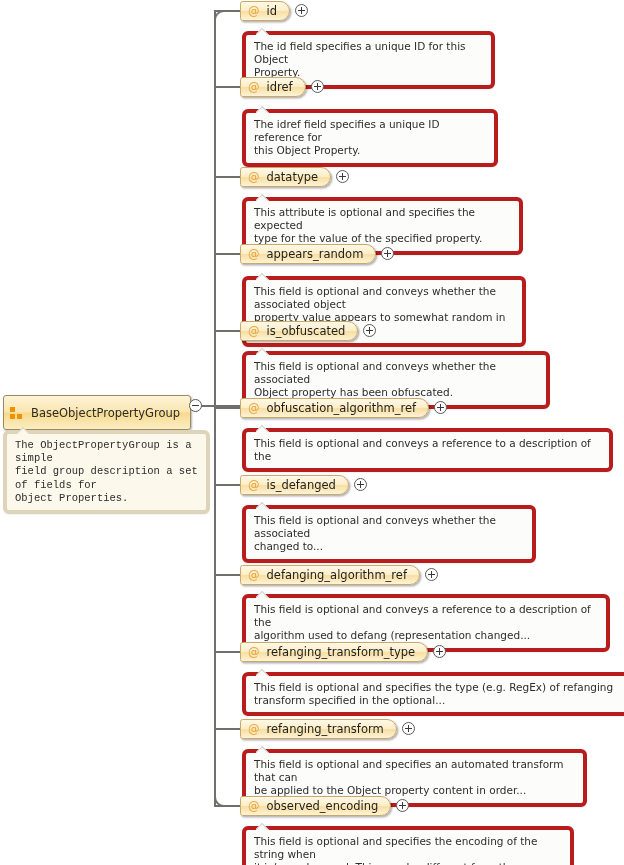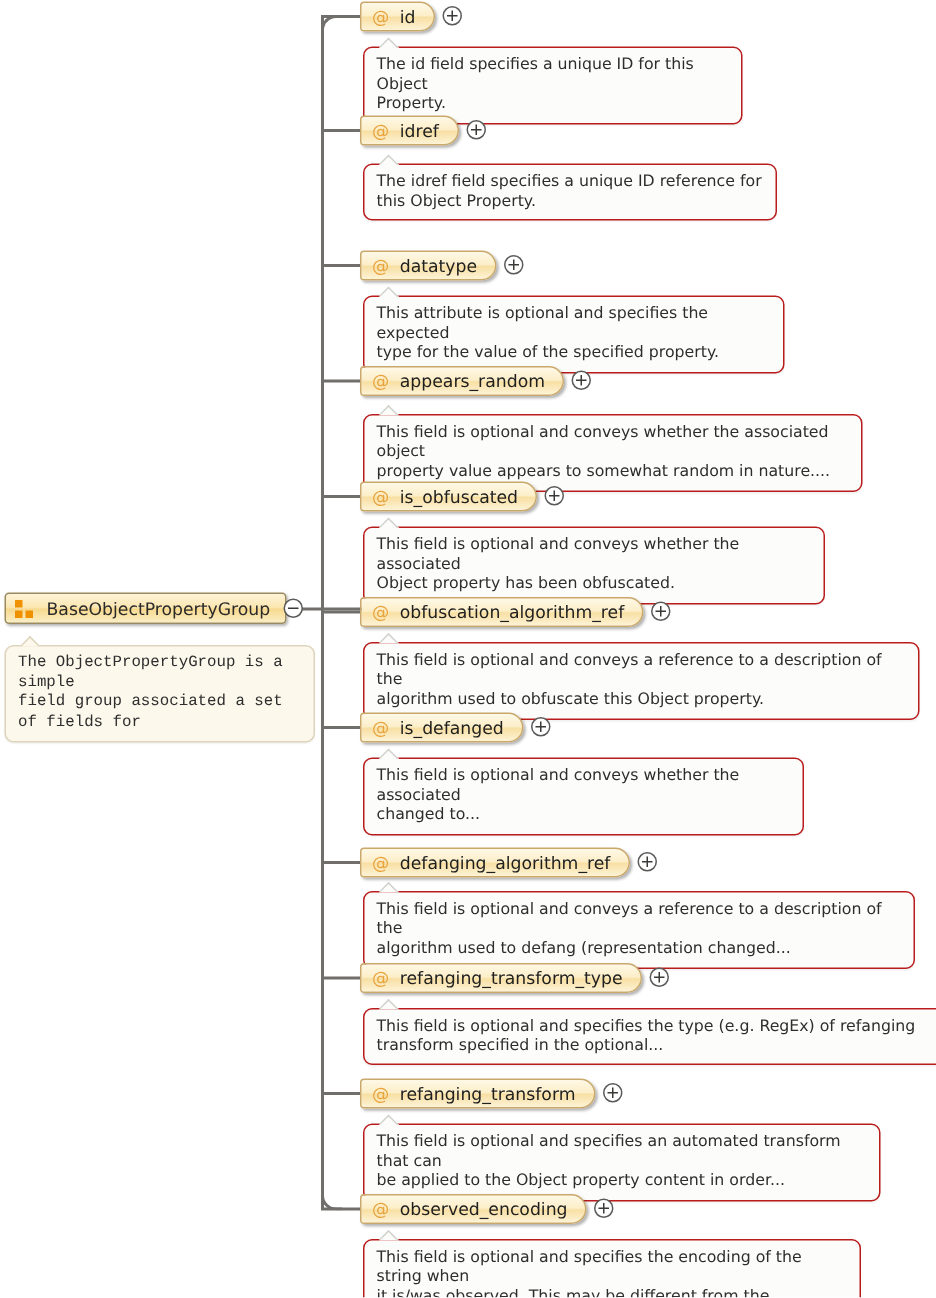--- a/index.html
+++ b/index.html
@@ -66,21 +66,21 @@
     height: 2px;
     width: 58px;
     background: #706f6c;
   }
 
   
   .group-node {
     position: absolute;
     left: 3px;
     top: 395px;
-    height: 21px;
+    height: 35px;
     box-sizing: border-box;
     display: flex;
     align-items: center;
     padding: 0 10px 0 6px;
     border: 1px solid #9a8a5e;
     border-radius: 3px;
     background: linear-gradient(to bottom, #fdf3d8 0%, #fbe6b0 48%, #f7d98d 52%, #fbeec4 100%);
     box-shadow: 1px 1px 2px rgba(0,0,0,0.30);
     font-size: 11.5px;
     color: #2b2b2b;
@@ -152,21 +152,21 @@
     top: 2px;
     width: 1px;
     height: 7px;
   }
   .toggle.minus::after { display: none; }
 
   
   .desc {
     position: absolute;
     box-sizing: border-box;
-    border: 1px solid #b91c1c;
+    border: 4px solid #b91c1c;
     border-radius: 6px;
     background: #fcfcfb;
     color: #2d2d2d;
     font-size: 10.5px;
     line-height: 13.2px;
     padding: 5px 7px 5px 8px;
     box-shadow: 0 1px 1px rgba(0,0,0,0.05);
   }
   .desc .pointer {
     position: absolute;
@@ -216,42 +216,43 @@
         <i class="sq2"></i>
         <i class="sq3"></i>
     </span>
     <span>BaseObjectPropertyGroup</span>
   </div>
   <div class="toggle minus" style="left:189px; top:399px;"></div>
 
   <div class="desc group-desc" style="left:3px; top:430px; width:207px;">
     <span class="pointer"></span>
     <span class="line">The ObjectPropertyGroup is a simple</span>
-    <span class="line">field group associated a set of fields for</span>
+    <span class="line">field group description a set of fields for</span>
+    <span class="line">Object Properties.</span>
   </div>
 
   <div id="attr-layer">
       <div class="tree-branch" style="top: 10px;"></div>
       <div class="attr-node" style="left: 240px; top: 1px;">
         <span class="at-sign">@</span>
         <span>id</span>
       </div>
       <div class="toggle plus" style="top: 4px; left: 295px;"></div>
       <div class="desc" style="left: 242px; top: 31px; width: 253px;">
         <span class="pointer"></span>
         <span class="line">The id field specifies a unique ID for this Object</span>
         <span class="line">Property.</span>
       </div>
       <div class="tree-branch" style="top: 86px;"></div>
       <div class="attr-node" style="left: 240px; top: 77px;">
         <span class="at-sign">@</span>
         <span>idref</span>
       </div>
       <div class="toggle plus" style="top: 80px; left: 311px;"></div>
-      <div class="desc" style="left: 242px; top: 109px; width: 276px;">
+      <div class="desc" style="left: 242px; top: 109px; width: 256px;">
         <span class="pointer"></span>
         <span class="line">The idref field specifies a unique ID reference for</span>
         <span class="line">this Object Property.</span>
       </div>
       <div class="tree-branch" style="top: 176px;"></div>
       <div class="attr-node" style="left: 240px; top: 167px;">
         <span class="at-sign">@</span>
         <span>datatype</span>
       </div>
       <div class="toggle plus" style="top: 170px; left: 336px;"></div>
@@ -259,21 +260,21 @@
         <span class="pointer"></span>
         <span class="line">This attribute is optional and specifies the expected</span>
         <span class="line">type for the value of the specified property.</span>
       </div>
       <div class="tree-branch" style="top: 253px;"></div>
       <div class="attr-node" style="left: 240px; top: 244px;">
         <span class="at-sign">@</span>
         <span>appears_random</span>
       </div>
       <div class="toggle plus" style="top: 247px; left: 381px;"></div>
-      <div class="desc" style="left: 242px; top: 276px; width: 333px;">
+      <div class="desc" style="left: 242px; top: 276px; width: 284px;">
         <span class="pointer"></span>
         <span class="line">This field is optional and conveys whether the associated object</span>
         <span class="line">property value appears to somewhat random in nature....</span>
       </div>
       <div class="tree-branch" style="top: 330px;"></div>
       <div class="attr-node" style="left: 240px; top: 321px;">
         <span class="at-sign">@</span>
         <span>is_obfuscated</span>
       </div>
       <div class="toggle plus" style="top: 324px; left: 363px;"></div>
@@ -284,21 +285,20 @@
       </div>
       <div class="tree-branch" style="top: 407px;"></div>
       <div class="attr-node" style="left: 240px; top: 398px;">
         <span class="at-sign">@</span>
         <span>obfuscation_algorithm_ref</span>
       </div>
       <div class="toggle plus" style="top: 401px; left: 434px;"></div>
       <div class="desc" style="left: 242px; top: 428px; width: 371px;">
         <span class="pointer"></span>
         <span class="line">This field is optional and conveys a reference to a description of the</span>
-        <span class="line">algorithm used to obfuscate this Object property.</span>
       </div>
       <div class="tree-branch" style="top: 484px;"></div>
       <div class="attr-node" style="left: 240px; top: 475px;">
         <span class="at-sign">@</span>
         <span>is_defanged</span>
       </div>
       <div class="toggle plus" style="top: 478px; left: 354px;"></div>
       <div class="desc" style="left: 242px; top: 505px; width: 294px;">
         <span class="pointer"></span>
         <span class="line">This field is optional and conveys whether the associated</span>

